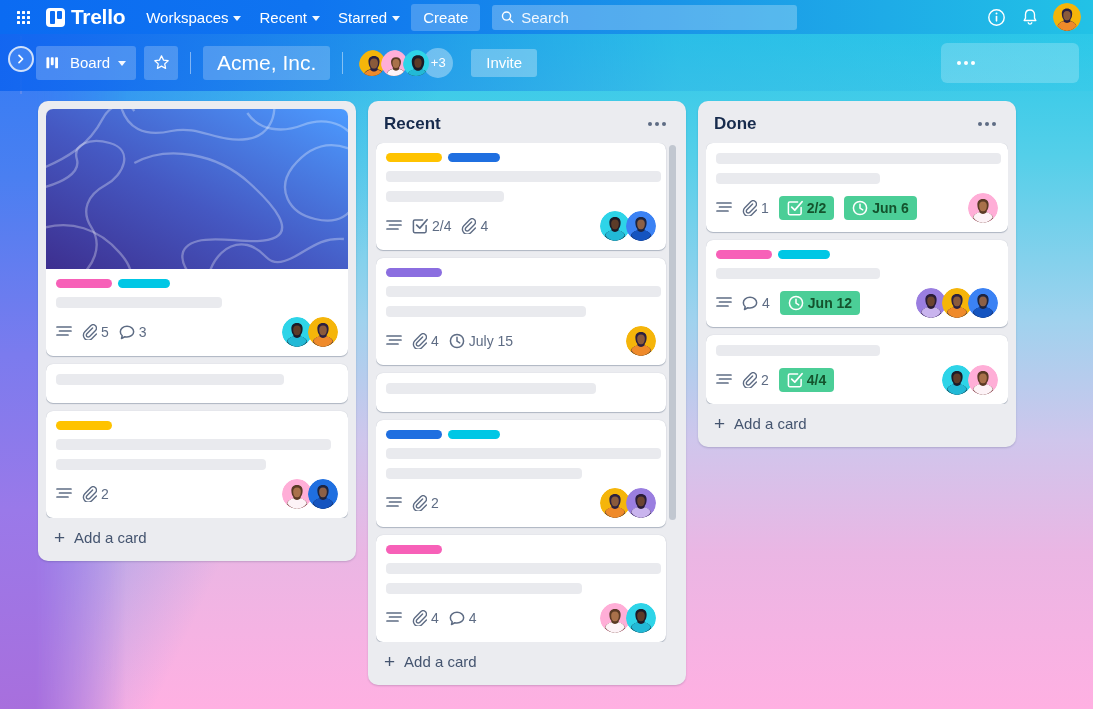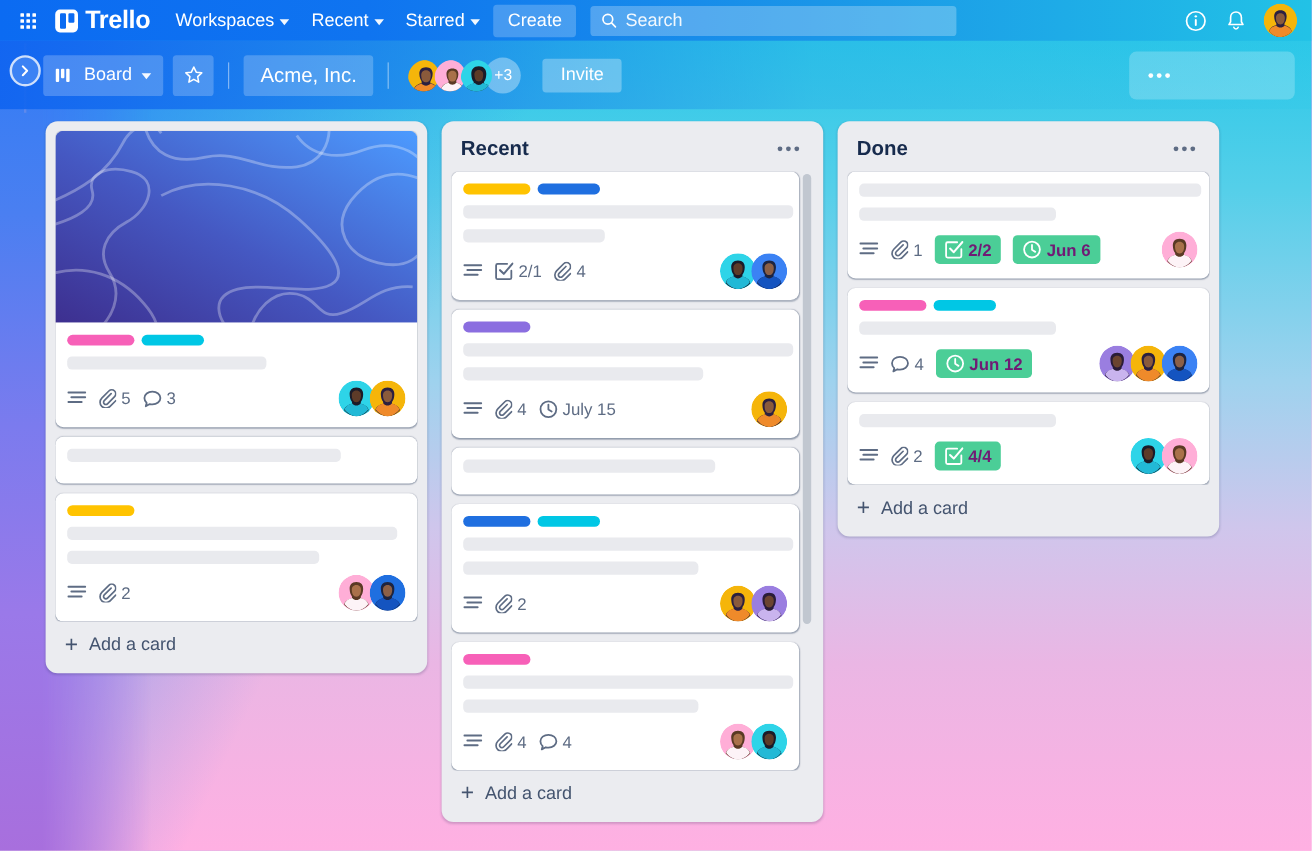--- a/index.html
+++ b/index.html
@@ -107,21 +107,21 @@
     display:flex; align-items:center; gap:8px; padding: 0 10px; color:#fff; font-size:15px; cursor:pointer;
   }
   .board-title { font-size: 21px; font-weight: bold; color:#fff; padding: 0 6px; cursor:pointer; white-space:nowrap;}
   .icon-sq {
     width:34px;height:34px;border-radius:3px;background:rgba(255,255,255,0.22);
     display:flex;align-items:center;justify-content:center;cursor:pointer;
   }
   .divider-v { width:1px; height:22px; background: rgba(255,255,255,0.45); margin: 0 4px; }
   .chip-btn {
     background: rgba(255,255,255,0.22); border-radius:3px; height:34px;
-    display:flex;align-items:center;padding:0 14px;color:#fff;font-size:17px;cursor:pointer;white-space:nowrap;
+    display:flex;align-items:center;padding:0 14px;color:#fff;font-size:21px;cursor:pointer;white-space:nowrap;
   }
   .members { display:flex; align-items:center; margin-left:2px;}
   .members .avatar { margin-right:-8px; border: 2px solid transparent; }
   .member-more {
     width:30px;height:30px;border-radius:50%;background:rgba(255,255,255,0.35);
     color:#fff;font-size:13px;display:flex;align-items:center;justify-content:center; margin-right:-8px;
   }
   .invite-btn {
     margin-left: 18px;
     background: rgba(255,255,255,0.3); color:#fff; border-radius:3px;
@@ -173,21 +173,21 @@
   .card.has-cover { padding-top: 0; overflow:hidden;}
   .card-cover { height: 160px; margin: 0 -10px 0 -10px; position:relative; overflow:hidden;}
   .card-cover svg { display:block; width:100%; height:100%;}
   .card-body { padding-top: 10px;}
   .labels { display:flex; gap:6px; margin-bottom: 9px;}
   .label { height: 9px; border-radius: 5px; }
   .title-line { height: 11px; border-radius: 4px; background:#e9eaee; margin-bottom: 9px;}
   .card-footer { display:flex; align-items:center; gap:10px; min-height: 30px; margin-top: 3px;}
   .badge { display:flex; align-items:center; gap:4px; color:#5e6c84; font-size:14px; }
   .badge.green {
-    background:#4bce97; color:#701a75; border-radius:4px;
+    background:#4bce97; color:#14532d; border-radius:4px;
     padding: 4px 8px; font-size:14px; font-weight: bold;
   }
   .badge.green svg path, .badge.green svg circle, .badge.green svg rect { stroke:#fff; }
   .footer-avatars { margin-left:auto; display:flex; align-items:center; }
   .footer-avatars .avatar { margin-left: -4px; }
   .add-card {
     display:flex; align-items:center; gap:9px; color:#44546f; font-size:15px;
     padding: 10px 8px 8px 8px; cursor:pointer; border-radius:6px;
   }
   .plus { font-size: 19px; line-height: 1; color:#44546f; }
@@ -501,21 +501,21 @@
                   </svg>
                 </span>
               </span>
               <span class="badge">
                 <span style="display: inline-flex; align-items: center;">
                   <svg width="16" height="16" viewBox="0 0 17 17">
       <path d="M15 8v6.2a1.4 1.4 0 0 1-1.4 1.4H2.9a1.4 1.4 0 0 1-1.4-1.4V3.4A1.4 1.4 0 0 1 2.9 2h8.4" fill="none" stroke="#5e6c84" stroke-width="1.6" stroke-linecap="round"></path>
       <path d="M5 7.6l3.3 3.2L16 1.8" fill="none" stroke="#5e6c84" stroke-width="1.8" stroke-linecap="round" stroke-linejoin="round"></path>
                   </svg>
                 </span>
-                <span>2/1</span>
+                <span>2/4</span>
               </span>
               <span class="badge">
                 <span style="display: inline-flex; align-items: center;">
                   <svg width="15" height="16" viewBox="0 0 16 17">
       <path d="M11.3 4.3L5.2 10.4a2 2 0 1 0 2.9 2.9l6.3-6.3a3.6 3.6 0 0 0-5.1-5.1L3 8.2a5.2 5.2 0 0 0 7.4 7.4l5-5" fill="none" stroke="#5e6c84" stroke-width="1.5" stroke-linecap="round"></path>
                   </svg>
                 </span>
                 <span>4</span>
               </span>
               <div class="footer-avatars">

